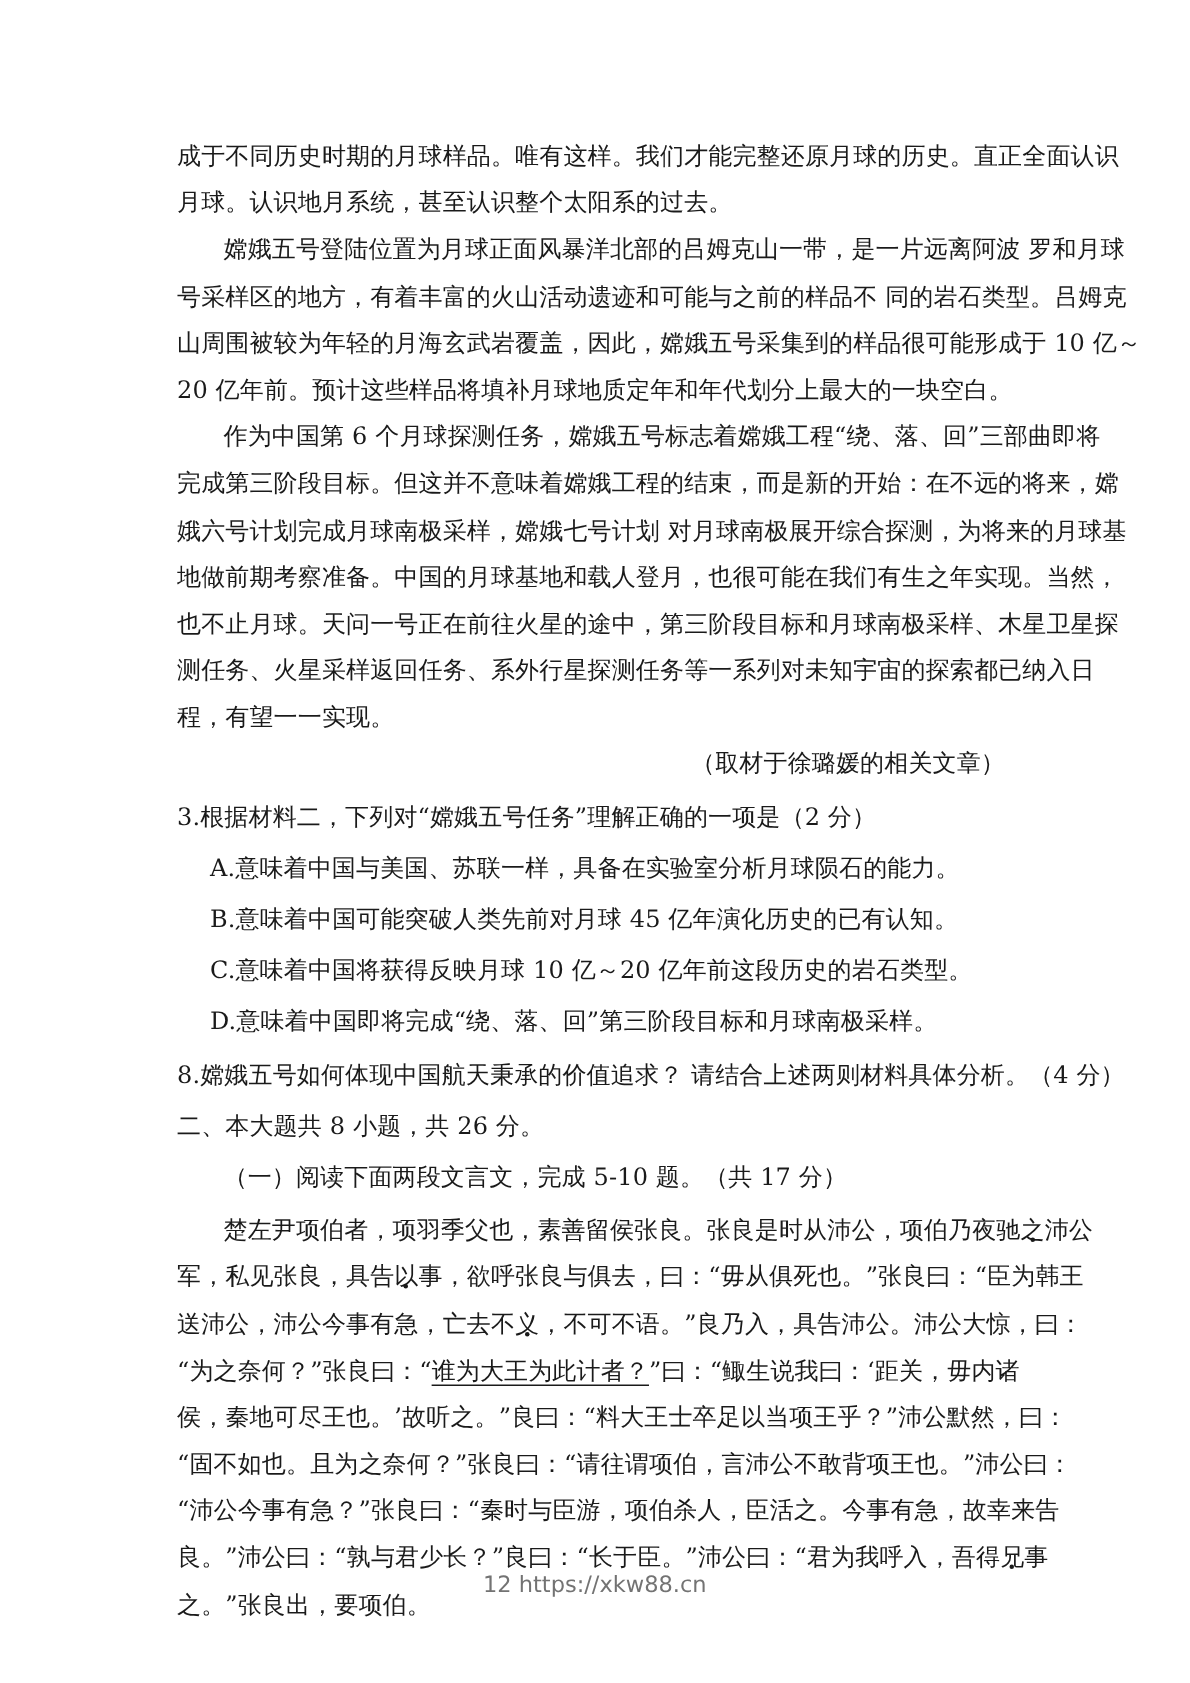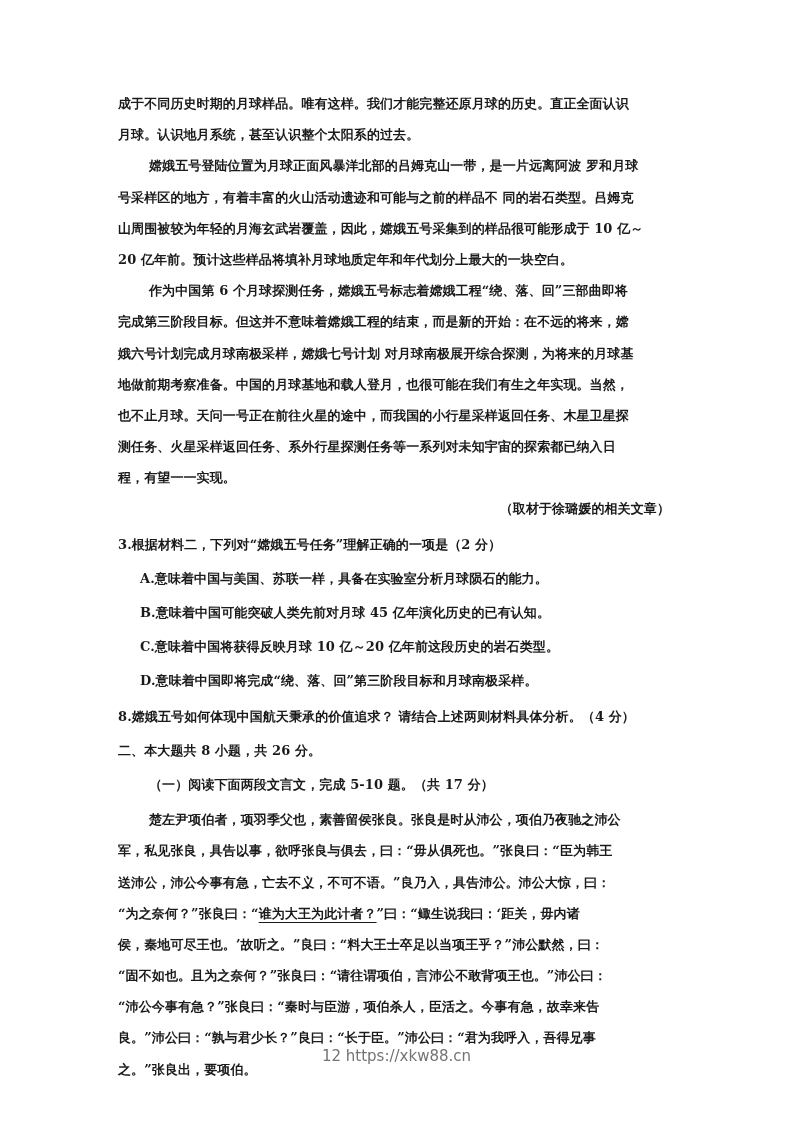--- a/index.html
+++ b/index.html
@@ -3,22 +3,22 @@
 <meta charset="utf-8">
 <style>
   html, body { margin: 0; padding: 0; background: #ffffff; }
   body {
     width: 793px; height: 1122px; position: relative; overflow: hidden;
     font-family: "DejaVu Serif", "Liberation Serif", serif;
     color: #1a1a1a;
   }
   .page { position: absolute; left: 118px; top: 88px; width: 552px; }
   .line {
-    font-size: 13px; line-height: 31.2px; height: 31.2px;
-    white-space: nowrap; letter-spacing: 0.1px; font-weight: bold;
+    font-size: 16px; line-height: 31.2px; height: 31.2px;
+    white-space: nowrap; letter-spacing: 0.1px;
   }
   .indent { padding-left: 31px; }
   .opt-indent { padding-left: 22px; }
   .sub-indent { padding-left: 31px; }
   .right { text-align: right; }
   .q { margin-top: 4px; }
   .opt { margin-top: 3px; }
   .u { text-decoration: underline; text-underline-offset: 4px; }
   .dot { position: relative; }
   .dot::after {
@@ -47,21 +47,21 @@
     <div class="line">号采样区的地方，有着丰富的火山活动遗迹和可能与之前的样品不 同的岩石类型。吕姆克</div>
     <div class="line">山周围被较为年轻的月海玄武岩覆盖，因此，嫦娥五号采集到的样品很可能形成于 10 亿～</div>
     <div class="line">20 亿年前。预计这些样品将填补月球地质定年和年代划分上最大的一块空白。</div>
   </div>
 
   <div>
     <div class="line indent">作为中国第 6 个月球探测任务，嫦娥五号标志着嫦娥工程“绕、落、回”三部曲即将</div>
     <div class="line">完成第三阶段目标。但这并不意味着嫦娥工程的结束，而是新的开始：在不远的将来，嫦</div>
     <div class="line">娥六号计划完成月球南极采样，嫦娥七号计划 对月球南极展开综合探测，为将来的月球基</div>
     <div class="line">地做前期考察准备。中国的月球基地和载人登月，也很可能在我们有生之年实现。当然，</div>
-    <div class="line">也不止月球。天问一号正在前往火星的途中，而我国的小行星采样返回任务、木星卫星探</div>
+    <div class="line">也不止月球。天问一号正在前往火星的途中，第三阶段目标和月球南极采样、木星卫星探</div>
     <div class="line">测任务、火星采样返回任务、系外行星探测任务等一系列对未知宇宙的探索都已纳入日</div>
     <div class="line">程，有望一一实现。</div>
   </div>
 
   <div class="line right">（取材于徐璐媛的相关文章）</div>
 
   <div class="line q">3.根据材料二，下列对“嫦娥五号任务”理解正确的一项是（2 分）</div>
   <div>
     <div class="line opt-indent opt">A.意味着中国与美国、苏联一样，具备在实验室分析月球陨石的能力。</div>
     <div class="line opt-indent opt">B.意味着中国可能突破人类先前对月球 45 亿年演化历史的已有认知。</div>

